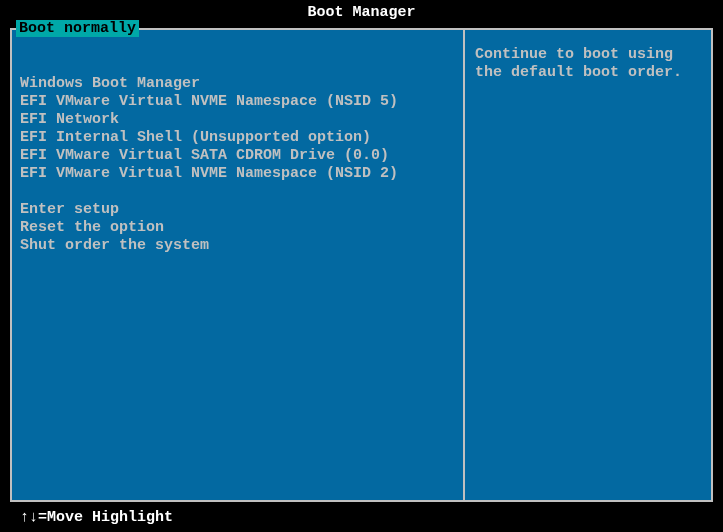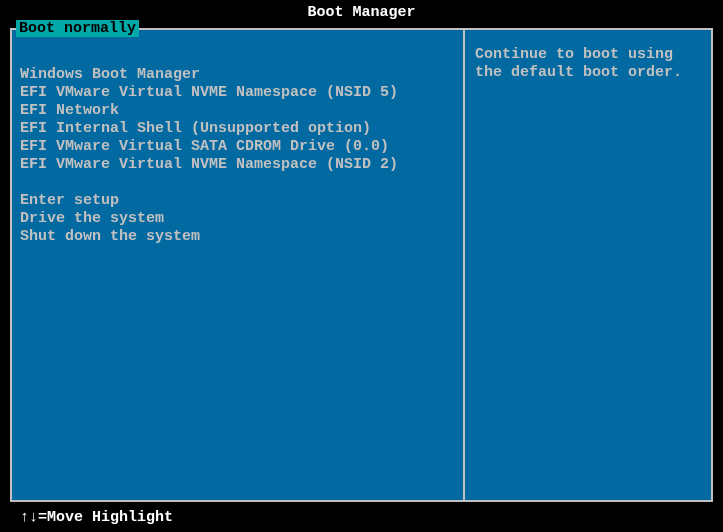--- a/index.html
+++ b/index.html
@@ -44,21 +44,21 @@
     .left-panel-title {
       position: absolute;
       top: -10px;
       left: 4px;
       background: #00a8a8;
       color: #000000;
       padding: 0 3px;
       font-weight: bold;
     }
     .menu-list {
-      margin-top: 16px;
+      margin-top: 25px;
     }
     .menu-item {
       color: #c0c0c0;
       line-height: 1.2;
       white-space: nowrap;
       cursor: pointer;
     }
     .menu-spacer {
       height: 18px;
     }
@@ -102,22 +102,22 @@
     </div>
     <div class="menu-list">
       <div class="menu-item">Windows Boot Manager</div>
       <div class="menu-item">EFI VMware Virtual NVME Namespace (NSID 5)</div>
       <div class="menu-item">EFI Network</div>
       <div class="menu-item">EFI Internal Shell (Unsupported option)</div>
       <div class="menu-item">EFI VMware Virtual SATA CDROM Drive (0.0)</div>
       <div class="menu-item">EFI VMware Virtual NVME Namespace (NSID 2)</div>
       <div class="menu-spacer"></div>
       <div class="menu-item">Enter setup</div>
-      <div class="menu-item">Drive the system</div>
-      <div class="menu-item">Shut down the system</div>
+      <div class="menu-item">Reset the option</div>
+      <div class="menu-item">Shut order the system</div>
     </div>
   </div>
   <div class="right-panel">
     <div class="help-text">Continue to boot using</div>
     <div class="help-text">the default boot order.</div>
   </div>
 </div>
 
 <div class="footer">
   <div class="footer-left">↑↓=Move Highlight</div>

